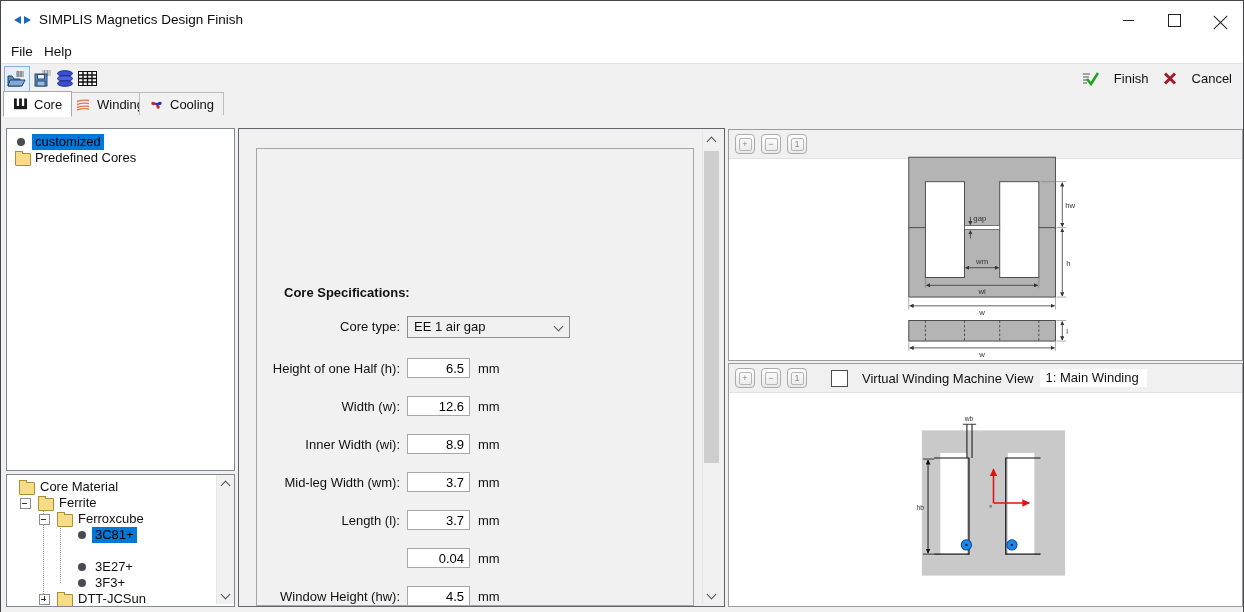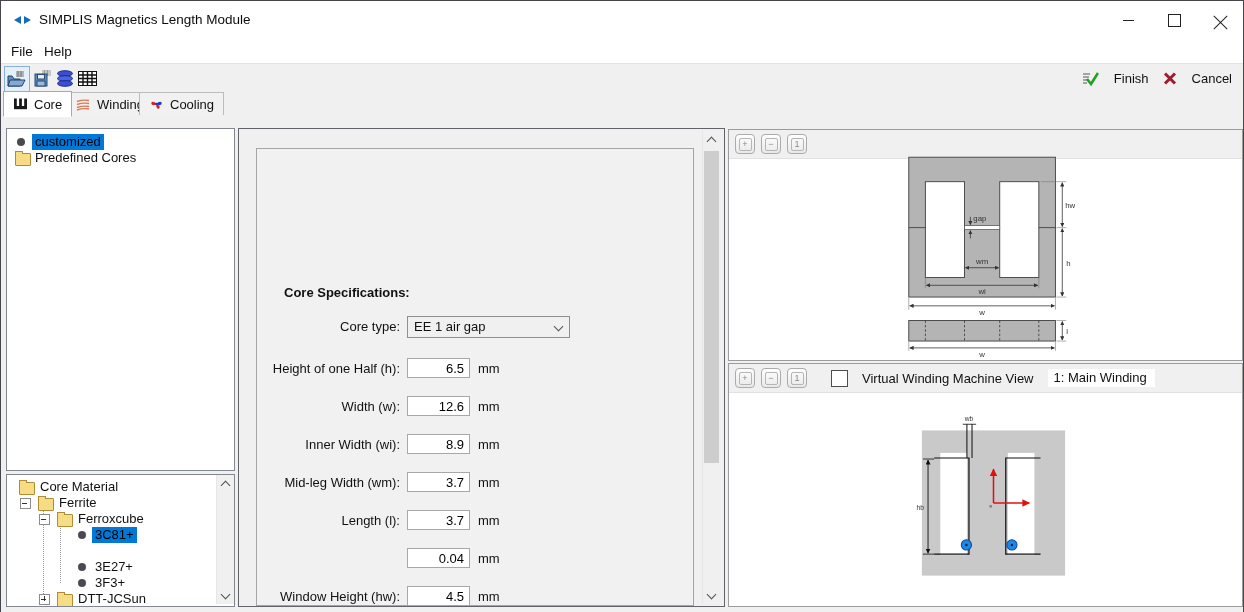--- a/index.html
+++ b/index.html
@@ -70,34 +70,34 @@
   .finput{position:absolute;left:168px;width:56px;height:18px;border:1px solid #a8a8a8;background:#fff;
           text-align:right;padding:0 5px 0 0;font-family:"Liberation Sans",sans-serif;font-size:13px;}
   .funit{position:absolute;left:239px;line-height:21px;}
   
   .ptool{position:absolute;left:0;top:0;width:100%;height:28px;background:#f0f0f0;border-bottom:1px solid #e2e2e2;display:flex;align-items:center;}
   .pbtn{width:18px;height:18px;margin-left:6px;border:1px solid #ababab;border-radius:4px;
         background:linear-gradient(#fefefe,#e9e9e9);color:#8a8a8a;font-size:11px;line-height:16px;text-align:center;}
   .pbtn span{display:inline-block;border:1px solid #b5b5b5;border-radius:2px;width:11px;height:11px;line-height:10px;font-size:9px;margin-top:2px;}
   .cbox{width:15px;height:15px;background:#fff;border:1px solid #4d4d4d;margin-left:24px;}
   .vwm-label{margin-left:14px;}
-  .vwm-sel{margin-left:14px;background:#fff;padding:1px 8px 2px 6px;}
+  .vwm-sel{margin-left:6px;background:#fff;padding:1px 8px 2px 6px;}
   svg text{font-family:"Liberation Sans",sans-serif;}
 </style>
 </head>
 <body>
 
 <div class="win">
 
   <div class="titlebar">
     <span class="app-icon">
         <span class="t1"></span>
         <span class="t2"></span>
       </span>
-    <span class="title-text">SIMPLIS Magnetics Length Module</span>
+    <span class="title-text">SIMPLIS Magnetics Design Finish</span>
     <div class="win-controls">
       <div class="win-btn">
           <span class="glyph-min"></span>
         </div>
       <div class="win-btn">
           <span class="glyph-max"></span>
         </div>
       <div class="win-btn">
           <span class="glyph-close"></span>
         </div>

